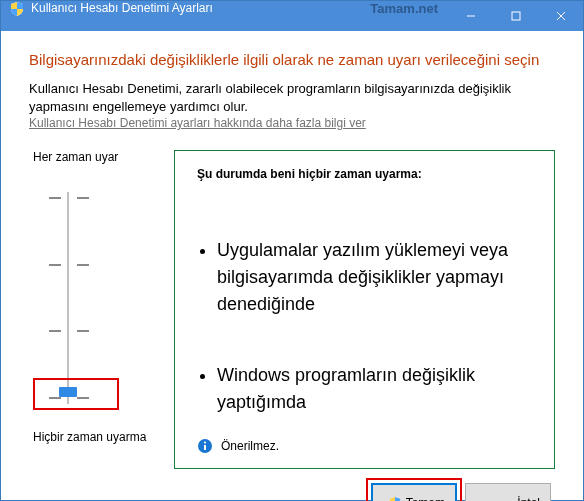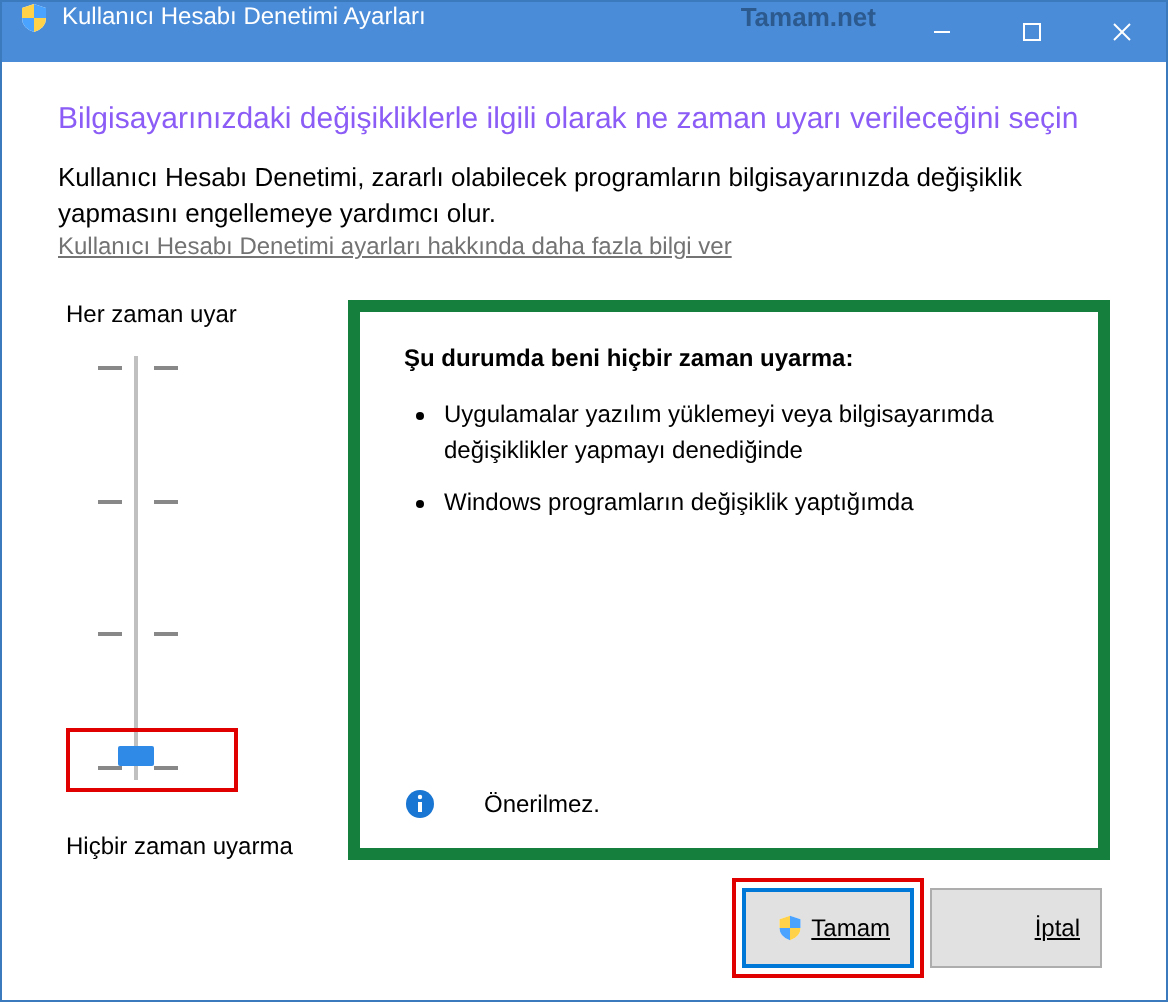--- a/index.html
+++ b/index.html
@@ -8,44 +8,44 @@
     .window { width: 584px; height: 501px; border: 1px solid #3a7abd; display: flex; flex-direction: column; }
     
     .titlebar { height: 30px; background: #4a8cd8; display: flex; align-items: flex-start; padding: 0 0 0 8px; color: #fff; }
     .titlebar-icon { width: 16px; height: 16px; margin-right: 6px; }
     .titlebar-title { flex: 1; font-size: 12px; }
     .watermark { color: #2c5a8f; font-weight: bold; font-size: 13px; margin-right: 10px; }
     .winbtn { width: 45px; height: 30px; display: flex; align-items: center; justify-content: center; cursor: pointer; }
     
     .content { flex: 1; padding: 20px 28px 16px 28px; display: flex; flex-direction: column; }
     
-    .heading { color: #8b5cf6; font-size: 15px; font-weight: normal; margin-bottom: 12px; }
+    .heading { color: #c2410c; font-size: 15px; font-weight: normal; margin-bottom: 12px; }
     .desc { font-size: 13px; color: #000; line-height: 1.35; }
     .link { color: #737373; text-decoration: underline; cursor: pointer; display: inline-block; margin-top: 1px; }
     
     .main-area { display: flex; margin-top: 20px; flex: 1; }
     
     .slider-col { width: 145px; padding-left: 4px; }
-    .slider-top-label { font-size: 12px; margin-bottom: 10px; }
+    .slider-top-label { font-size: 12px; margin-bottom: 24px; }
     .slider-track-wrap { height: 220px; display: flex; flex-direction: column; justify-content: space-between; position: relative; margin-left: 4px; padding-top: 4px; padding-bottom: 4px; }
     .slider-line { position: absolute; left: 30px; top: 4px; bottom: 4px; width: 2px; background: #c0c0c0; }
     .tick-row { display: flex; align-items: center; height: 12px; position: relative; z-index: 1; }
     .tick { width: 12px; height: 2px; background: #888; }
     .tick-left { margin-left: 12px; }
     .tick-right { margin-left: 16px; }
     .slider-thumb-row { position: relative; }
     .red-box { position: absolute; border: 2px solid #e00000; left: -4px; top: -14px; width: 86px; height: 32px; pointer-events: none; }
     .thumb { position: absolute; left: 22px; top: -5px; width: 18px; height: 10px; background: #2e8ae6; border-radius: 1px; cursor: pointer; z-index: 2; }
     .slider-bottom-label { font-size: 12px; margin-top: 22px; }
     
-    .info-panel { flex: 1; border: 6px solid #15803d; padding: 16px 18px 14px 22px; display: flex; flex-direction: column; }
+    .info-panel { flex: 1; border: 1px solid #15803d; padding: 16px 18px 14px 22px; display: flex; flex-direction: column; }
     .panel-heading { font-weight: 600; font-size: 12px; margin-bottom: 12px; }
     .panel-list { list-style: disc; margin-left: 20px; }
-    .panel-list li { font-size: 12px; line-height: 1.5; margin-bottom: 8px; }
-    .panel-bottom { margin-top: auto; display: flex; align-items: center; gap: 24px; padding-top: 14px; }
+    .panel-list li { font-size: 18px; line-height: 1.5; margin-bottom: 8px; margin-top: 44px; }
+    .panel-bottom { margin-top: auto; display: flex; align-items: center; gap: 8px; padding-top: 14px; }
     .info-icon { width: 16px; height: 16px; flex-shrink: 0; }
     .recommend { font-size: 12px; }
     
     .button-row { display: flex; justify-content: flex-end; gap: 8px; margin-top: 14px; padding-right: 4px; }
     .btn-wrap { position: relative; }
     .btn-wrap.hl::before { content: ''; position: absolute; border: 2px solid #e00000; left: -5px; top: -5px; right: -5px; bottom: -5px; pointer-events: none; }
     .btn { min-width: 86px; height: 40px; border: 1px solid #adadad; background: #e1e1e1; font-size: 12px; cursor: pointer; display: inline-flex; align-items: center; justify-content: flex-end; gap: 4px; padding: 0 10px; text-decoration: underline; }
     .btn.primary { border: 2px solid #0078d7; background: #e1e1e1; }
     .btn-shield { width: 14px; height: 14px; }
   </style>

